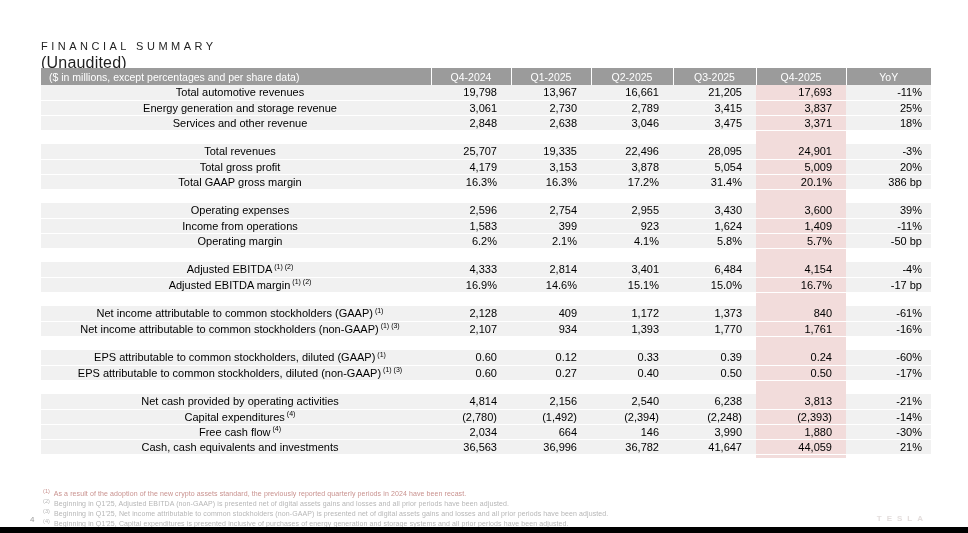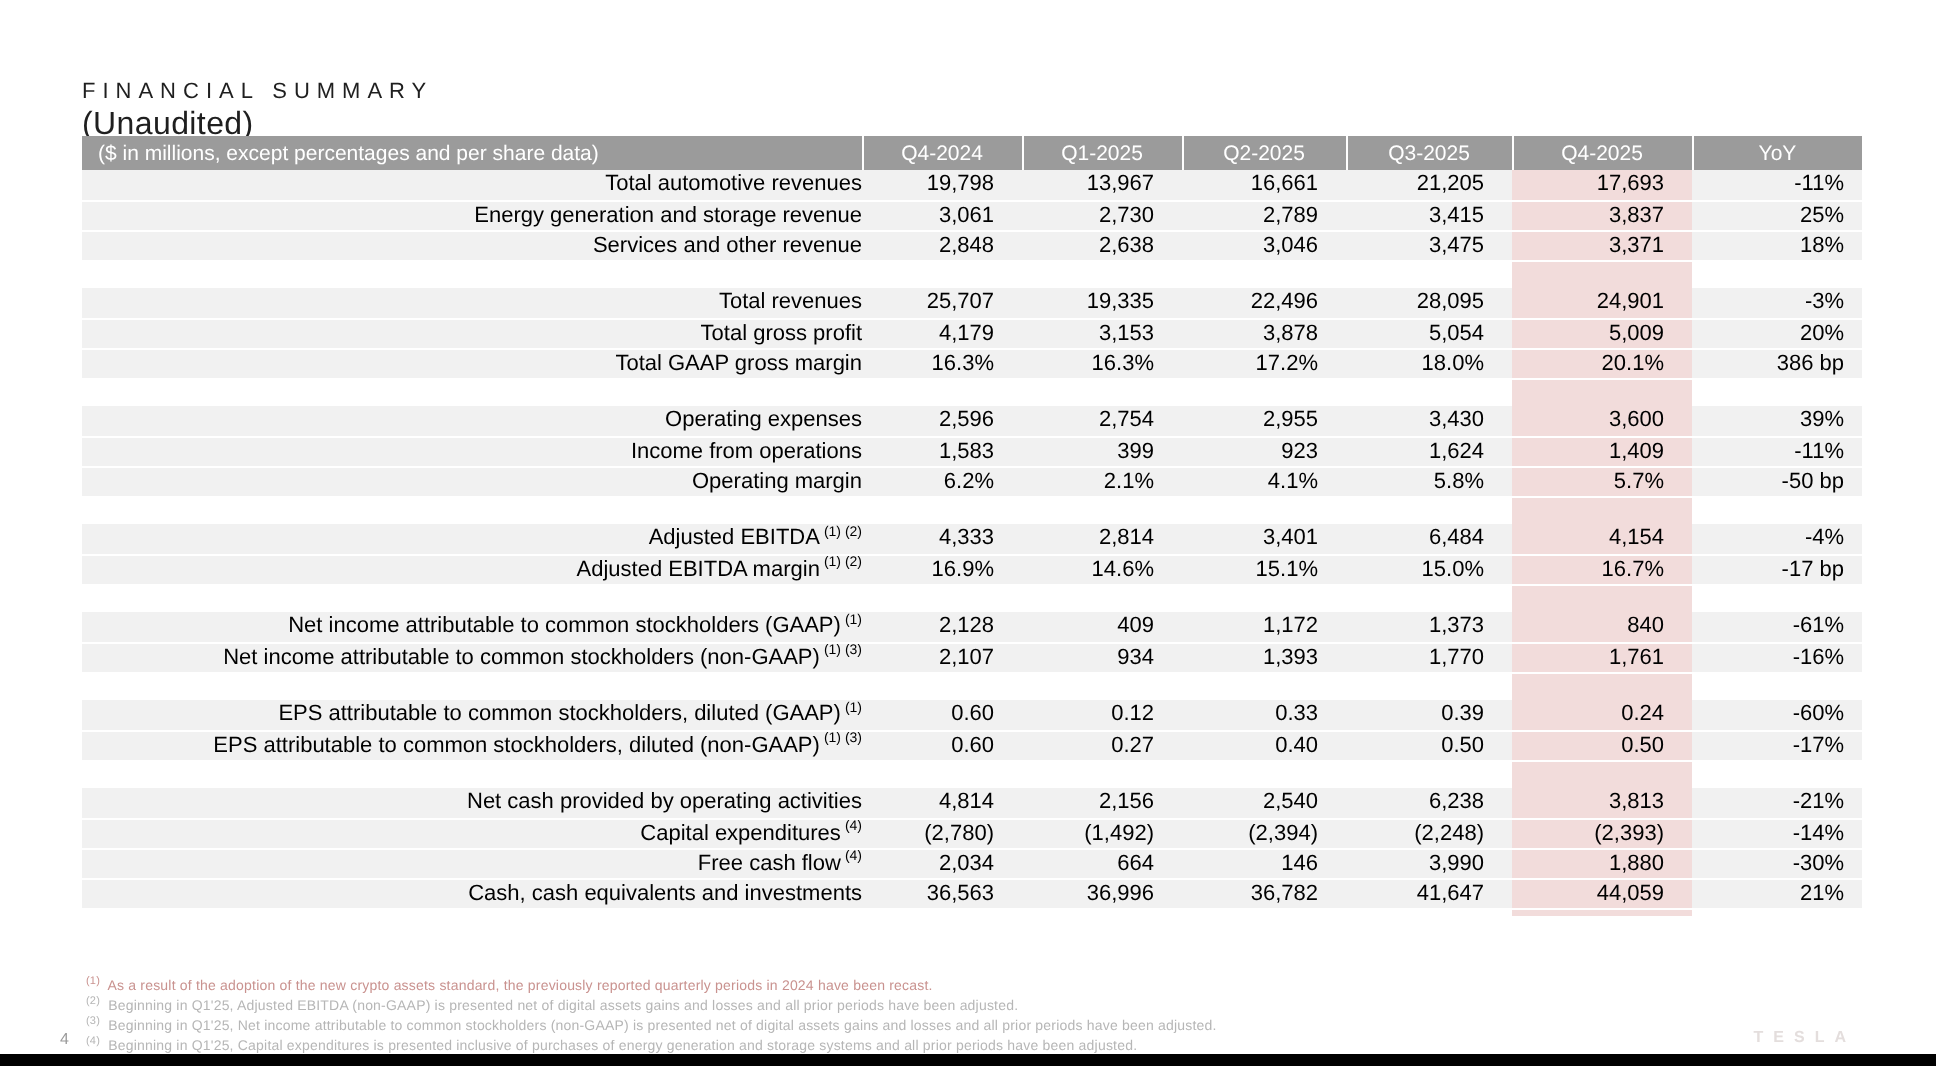--- a/index.html
+++ b/index.html
@@ -37,21 +37,21 @@
   thead th:last-child { border-right: none; }
   thead th.label-col { text-align: left; padding-left: 8px; }
 
   tbody td {
     background: #f1f1f1;
     font-size: 11px; color: #000000;
     height: 15px; padding: 0;
     border-bottom: 1px solid #ffffff;
     white-space: nowrap; overflow: hidden;
   }
-  tbody td.label { text-align: right; padding-left: 8px; margin-top: 43px; }
+  tbody td.label { text-align: center; padding-left: 8px; margin-top: 43px; }
   tbody td.num  { text-align: right; padding-right: 14px; }
   tbody td.yoy  { text-align: right; padding-right: 9px; }
   tbody td.hl   { background: #f2dcdb; }
 
   tbody tr.gap td { background: #ffffff; height: 14px; border-bottom: none; }
   tbody tr.gap td.hl { background: #f2dcdb; }
   tbody tr.tail td { background: #ffffff; height: 4px; border-bottom: none; }
   tbody tr.tail td.hl { background: #f2dcdb; }
 
   td.label sup, .footnotes sup {
@@ -166,21 +166,21 @@
           <td class="num">3,878</td>
           <td class="num">5,054</td>
           <td class="num hl">5,009</td>
           <td class="yoy">20%</td>
         </tr>
         <tr>
           <td class="label">Total GAAP gross margin</td>
           <td class="num">16.3%</td>
           <td class="num">16.3%</td>
           <td class="num">17.2%</td>
-          <td class="num">18.0%</td>
+          <td class="num">31.4%</td>
           <td class="num hl">20.1%</td>
           <td class="yoy">386 bp</td>
         </tr>
         <tr class="gap">
           <td class=""></td>
           <td class=""></td>
           <td class=""></td>
           <td class=""></td>
           <td class=""></td>
           <td class="hl"></td>

